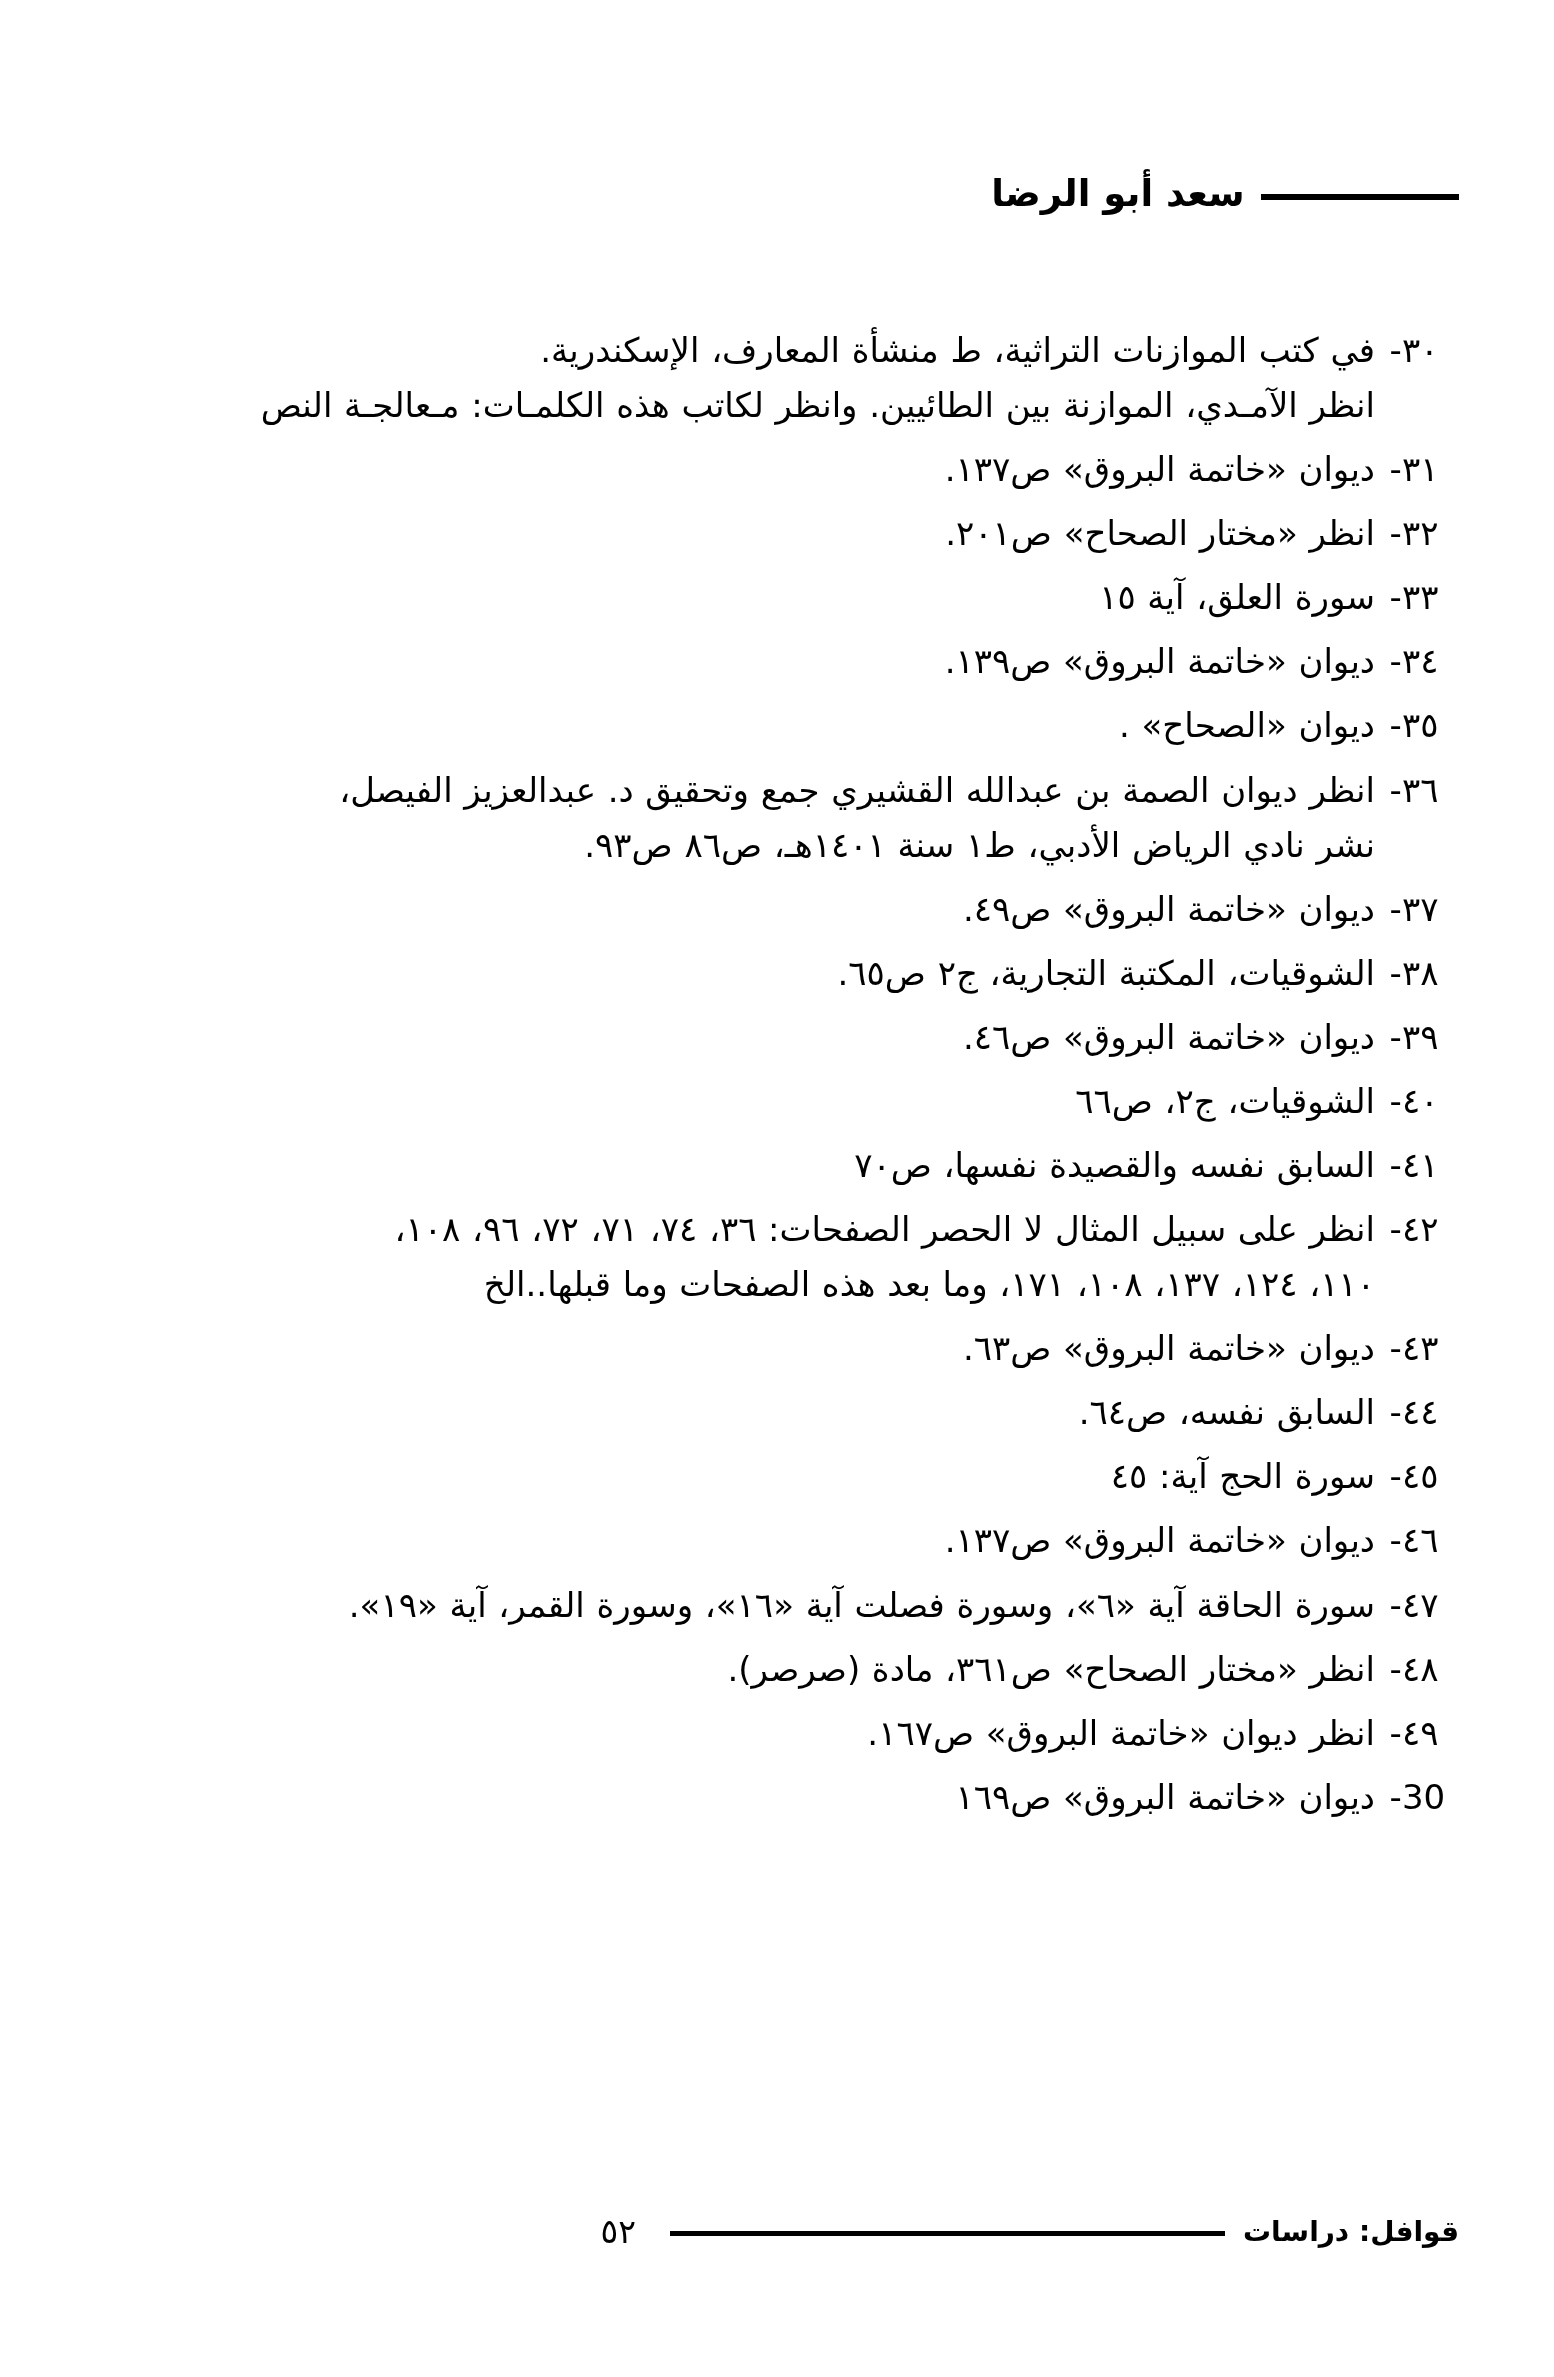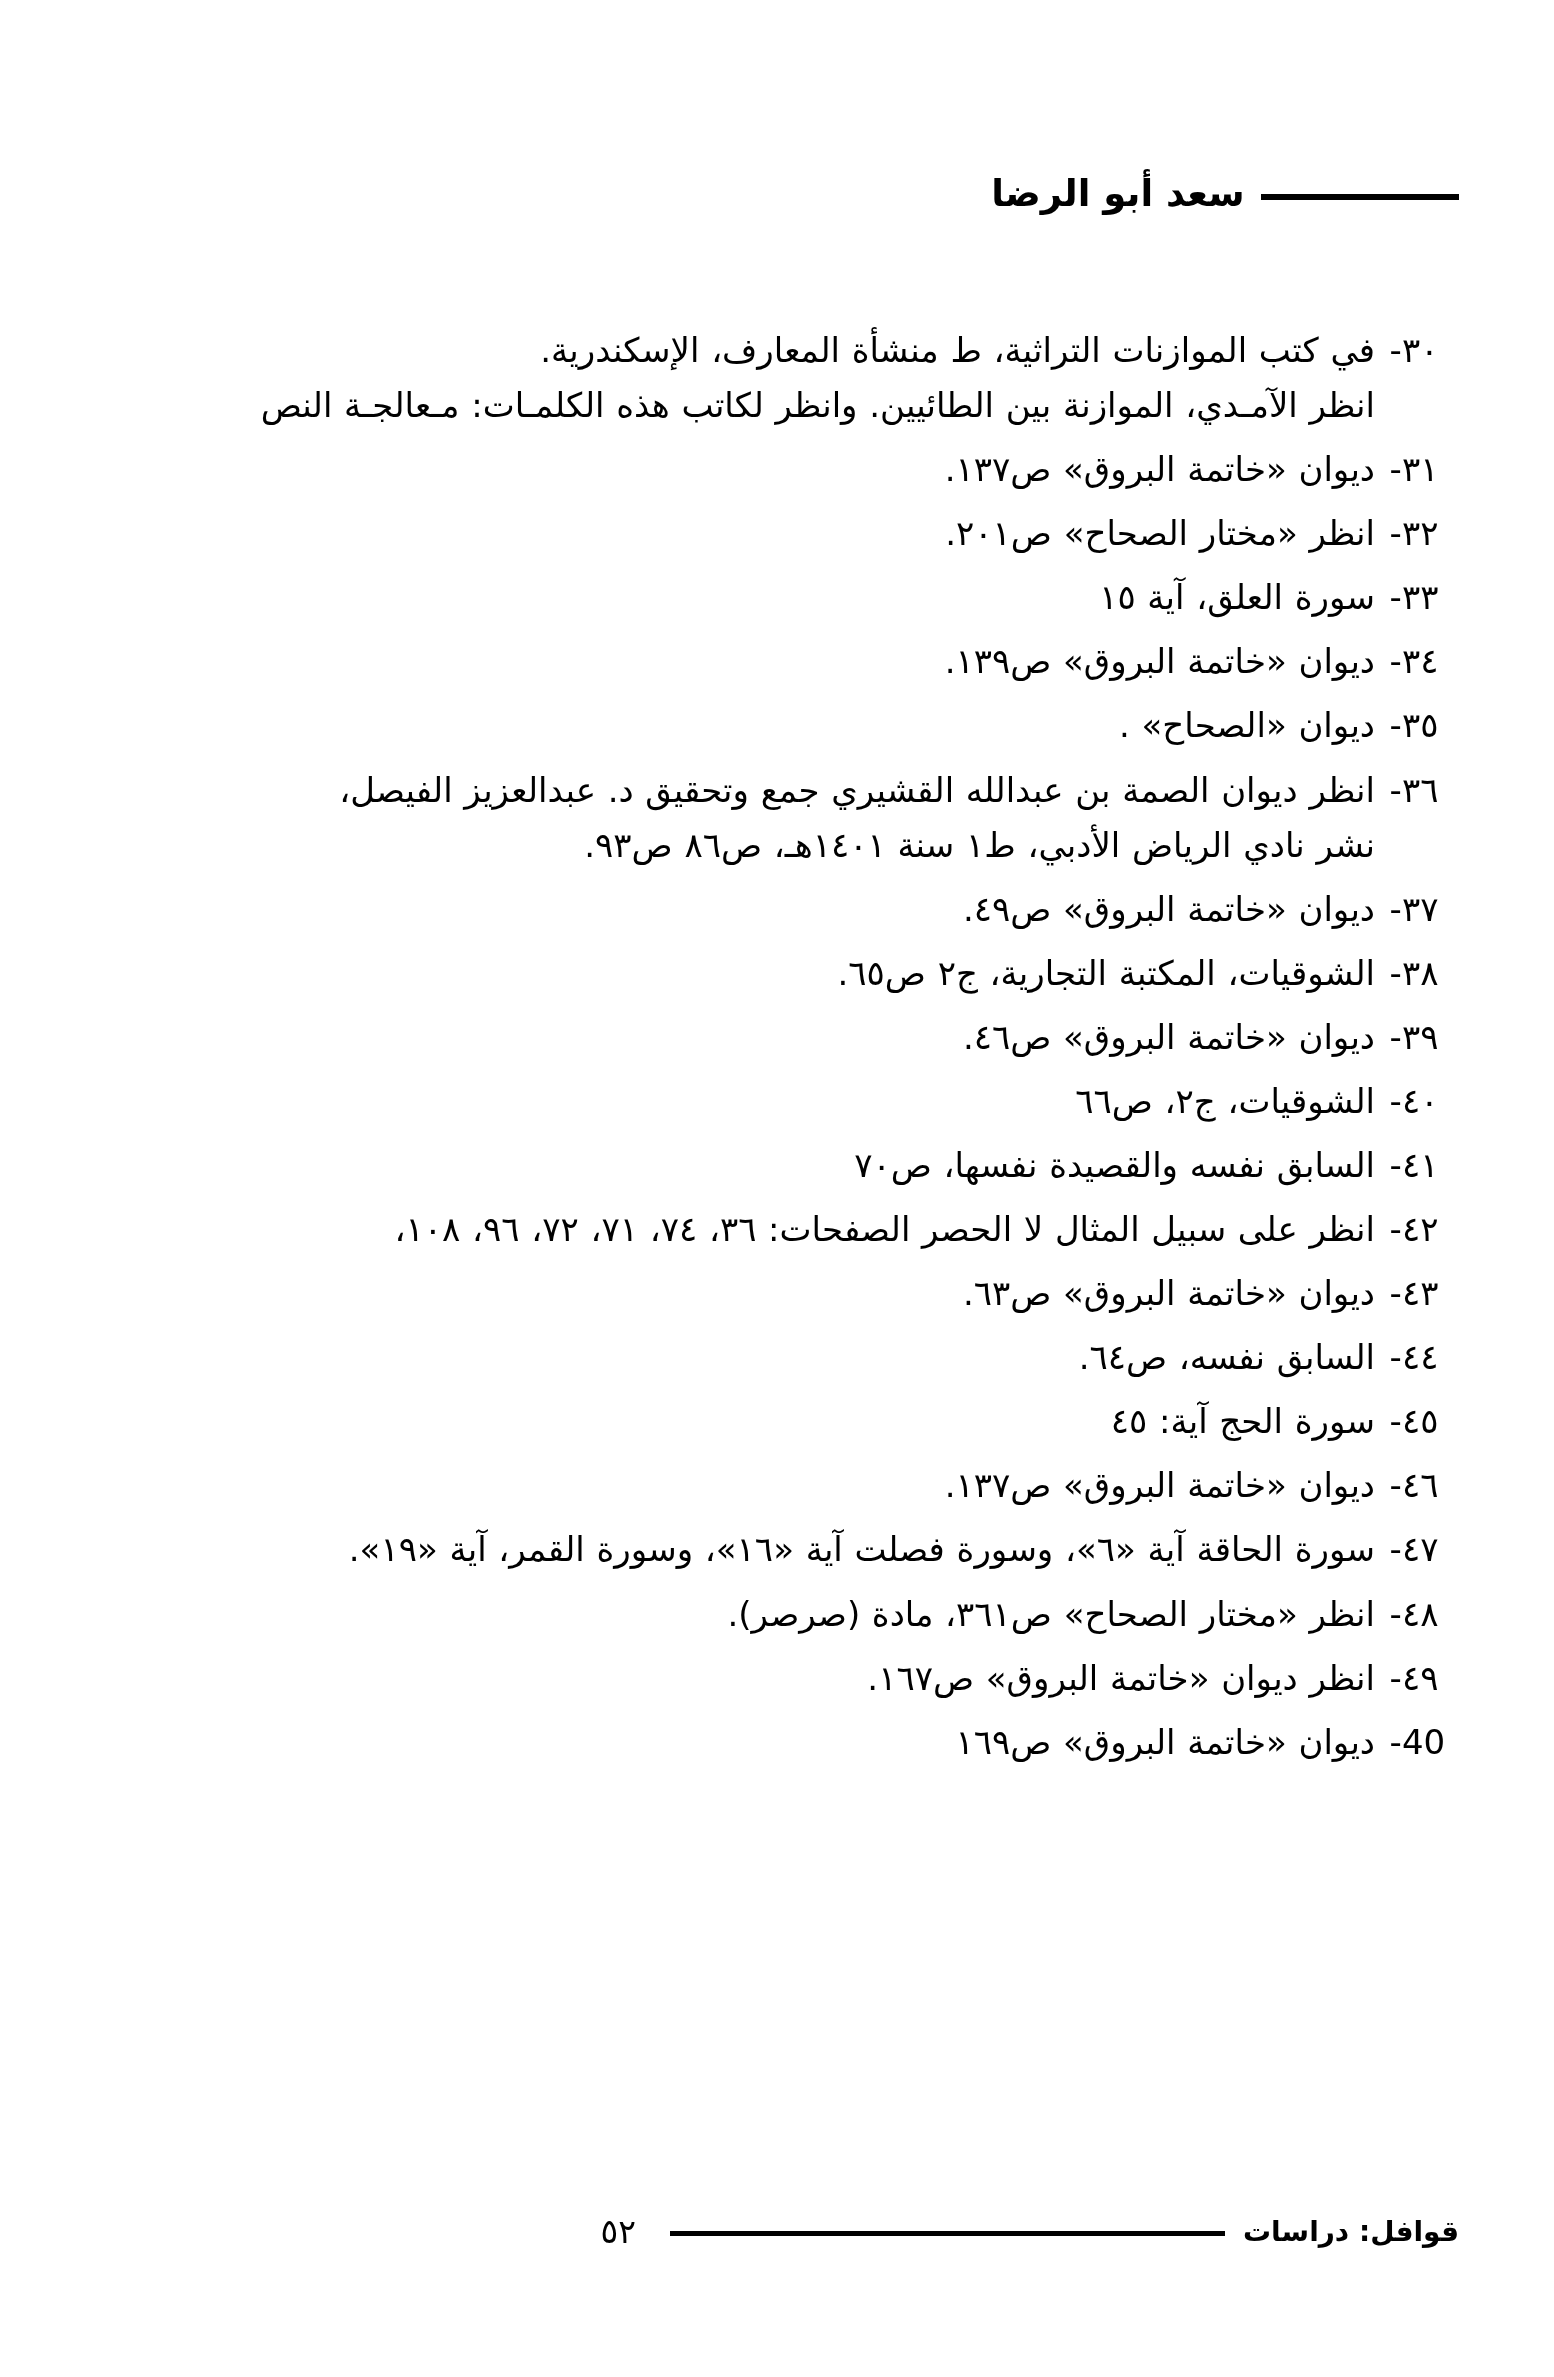--- a/index.html
+++ b/index.html
@@ -227,20 +227,21 @@
       <div class="note-num">٤١-</div>
       <div class="note-body single tail">
         <span class="note-line">السابق نفسه والقصيدة نفسها، ص٧٠</span>
       </div>
     </div>
 
     <div class="note">
       <div class="note-num">٤٢-</div>
       <div class="note-body">
         <span class="note-line">انظر على سبيل المثال لا الحصر الصفحات: ٣٦، ٧٤، ٧١، ٧٢، ٩٦، ١٠٨،</span>
+        <span class="note-line indent-left">١١٠، ١٢٤، ١٣٧، ١٠٨، ١٧١، وما بعد هذه الصفحات وما قبلها..الخ</span>
       </div>
     </div>
 
     <div class="note">
       <div class="note-num">٤٣-</div>
       <div class="note-body single tail">
         <span class="note-line">ديوان «خاتمة البروق» ص٦٣.</span>
       </div>
     </div>
 
@@ -280,21 +281,21 @@
     </div>
 
     <div class="note">
       <div class="note-num">٤٩-</div>
       <div class="note-body single tail">
         <span class="note-line">انظر ديوان «خاتمة البروق» ص١٦٧.</span>
       </div>
     </div>
 
     <div class="note">
-      <div class="note-num">40-</div>
+      <div class="note-num">30-</div>
       <div class="note-body single tail">
         <span class="note-line">ديوان «خاتمة البروق» ص١٦٩</span>
       </div>
     </div>
 
   </div>
 
   <div class="footer">
     <div class="footer-label">قوافل: دراسات</div>
     <div class="footer-rule"></div>

